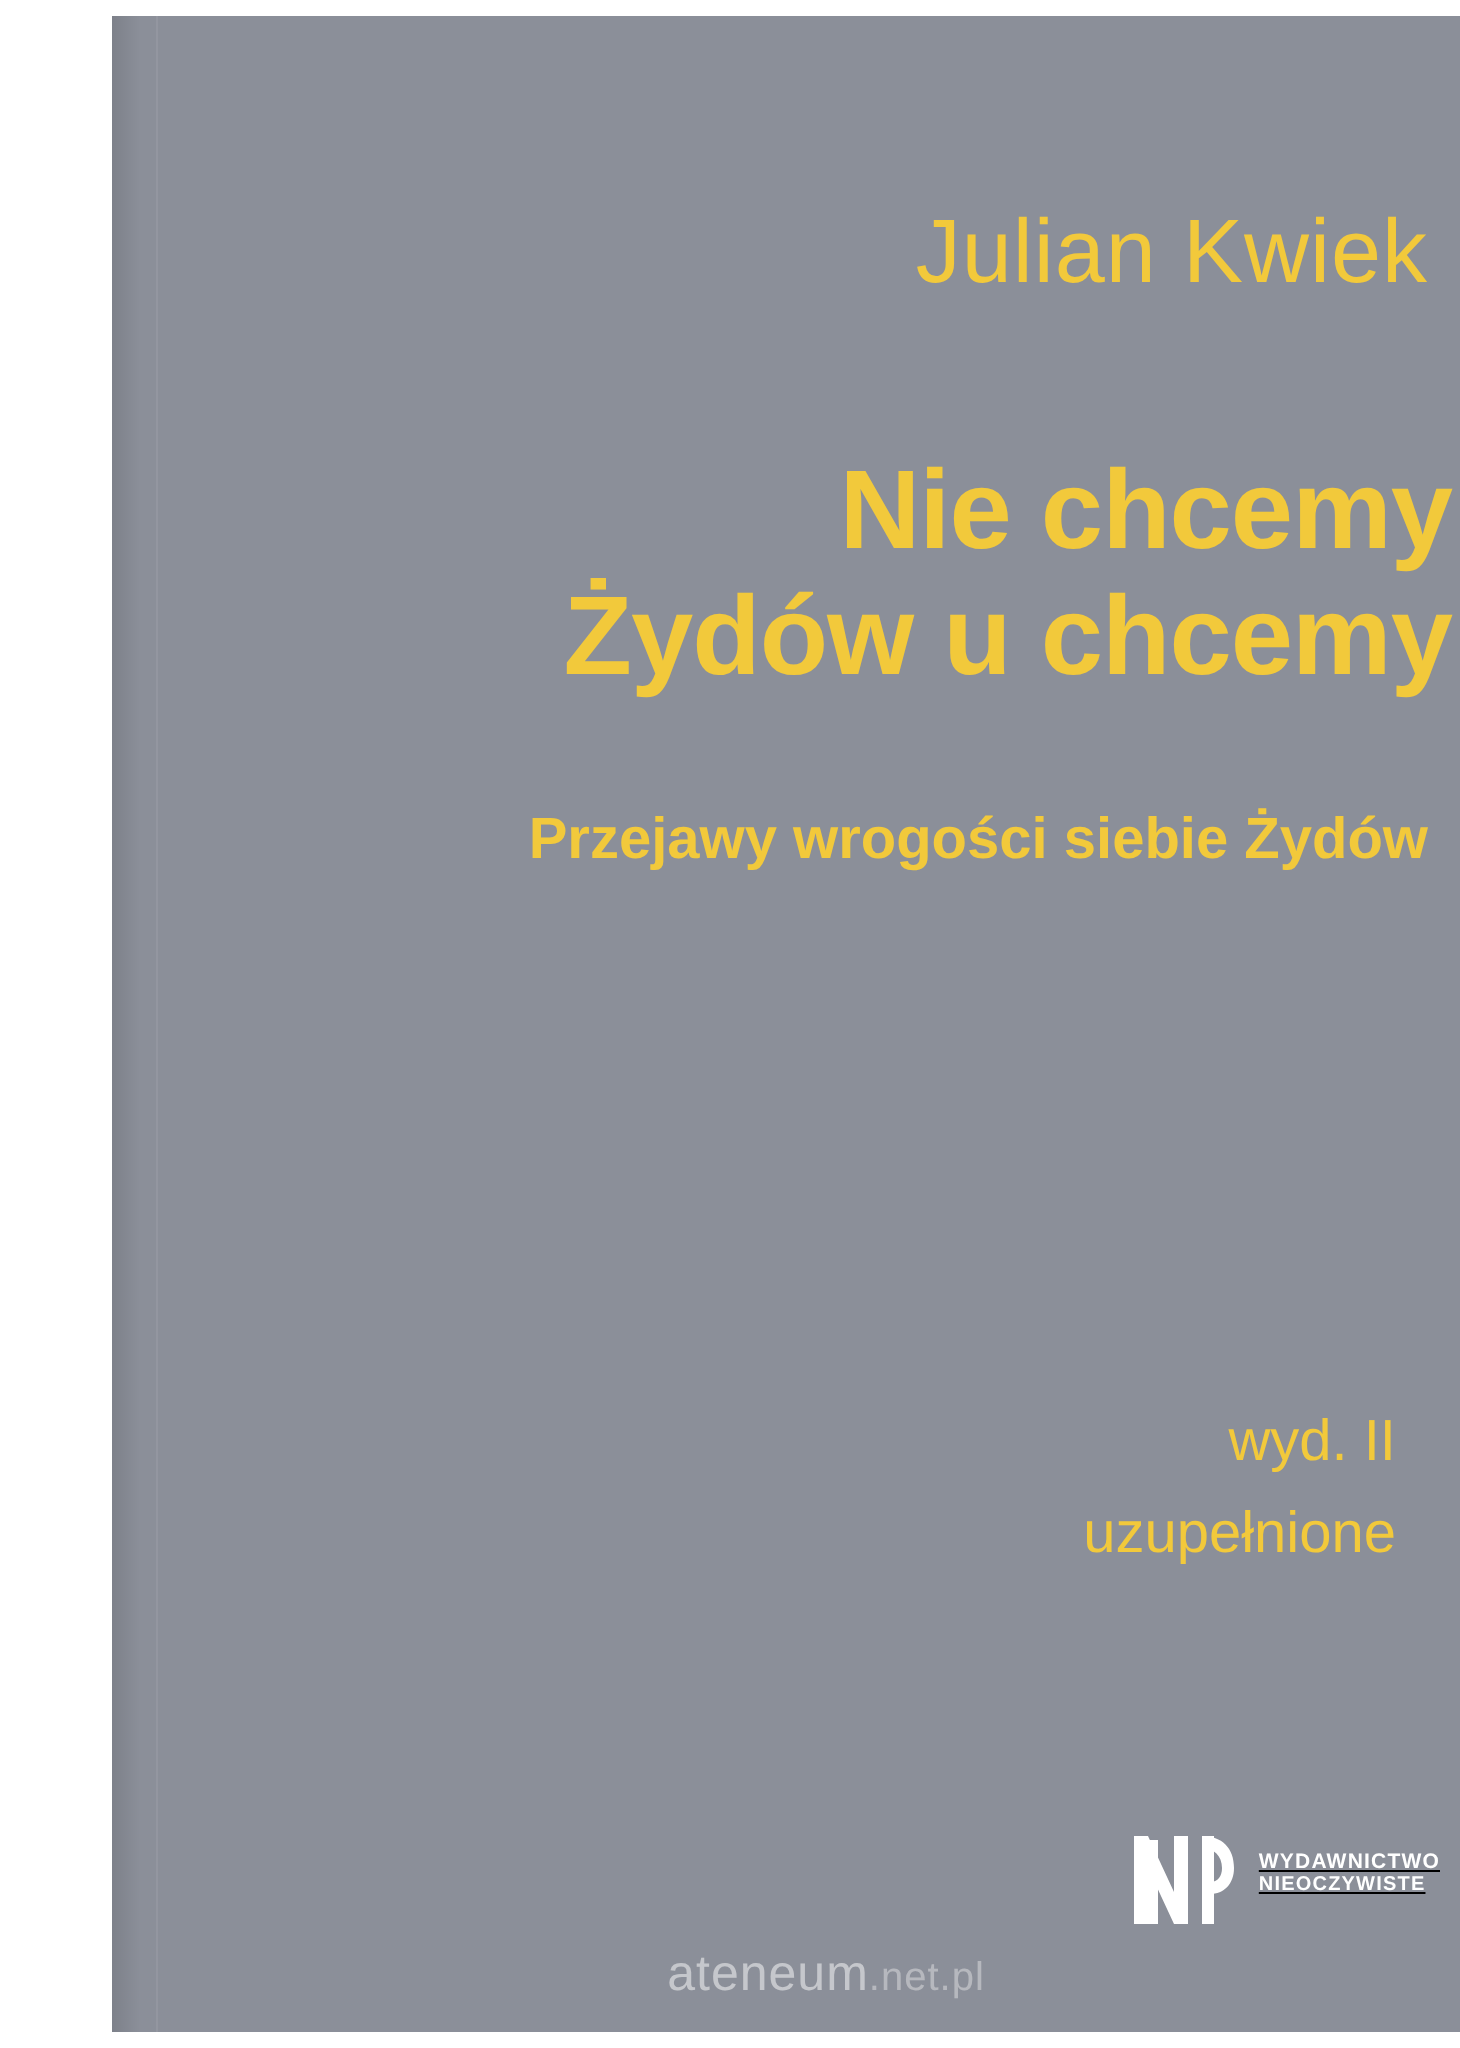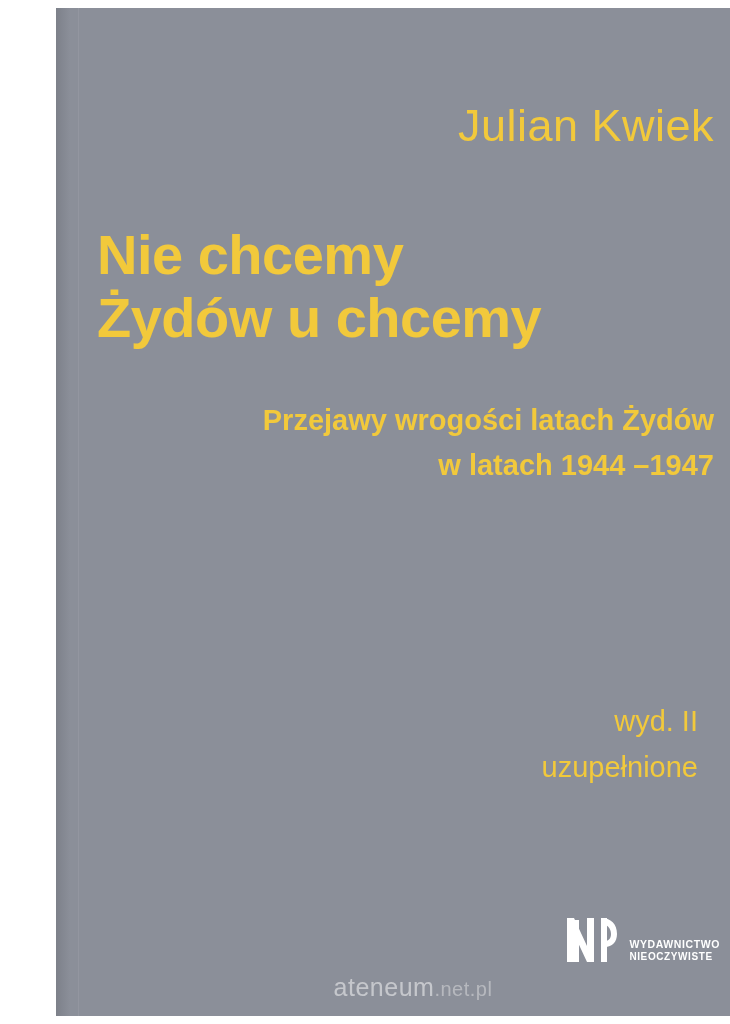--- a/index.html
+++ b/index.html
@@ -52,22 +52,23 @@
     font-size: 45px;
     font-weight: 400;
     color: #f2c93b;
     letter-spacing: 0.5px;
     text-align: right;
     white-space: nowrap;
   }
 
   .title-block {
     position: absolute;
-    right: 73px;
+    right: 44px;
     top: 216px;
+    text-align: right;
     width: 600px;
   }
   .title-line {
     font-size: 56px;
     font-weight: 700;
     color: #f2c93b;
     line-height: 1.12;
     letter-spacing: -0.5px;
     white-space: nowrap;
   }
@@ -100,22 +101,23 @@
     color: #f2c93b;
     line-height: 1.6;
     white-space: nowrap;
   }
 
   .publisher {
     position: absolute;
     right: 50px;
     bottom: 52px;
     display: flex;
-    align-items: flex-end;
+    align-items: center;
     gap: 8px;
+    text-decoration: underline;
   }
   .pub-mark {
     position: relative;
     width: 56px;
     height: 52px;
   }
   .pub-mark svg { display: block; }
   .pub-name {
     display: flex;
     flex-direction: column;
@@ -159,22 +161,21 @@
     <div class="spine"></div>
 
     <div class="author">Julian Kwiek</div>
 
     <div class="title-block">
       <div class="title-line">Nie chcemy</div>
       <div class="title-line">Żydów u chcemy</div>
     </div>
 
     <div class="subtitle-block">
-      <div class="subtitle-line">Przejawy wrogości latach Żydów</div>
-      <div class="subtitle-line">w latach 1944 –1947</div>
+      <div class="subtitle-line">Przejawy wrogości siebie Żydów</div>
     </div>
 
     <div class="edition-block">
       <div class="edition-line">wyd. II</div>
       <div class="edition-line">uzupełnione</div>
     </div>
 
     <div class="publisher">
       <div class="pub-mark">
         <svg width="56" height="52" viewBox="0 0 56 52" xmlns="http://www.w3.org/2000/svg">

